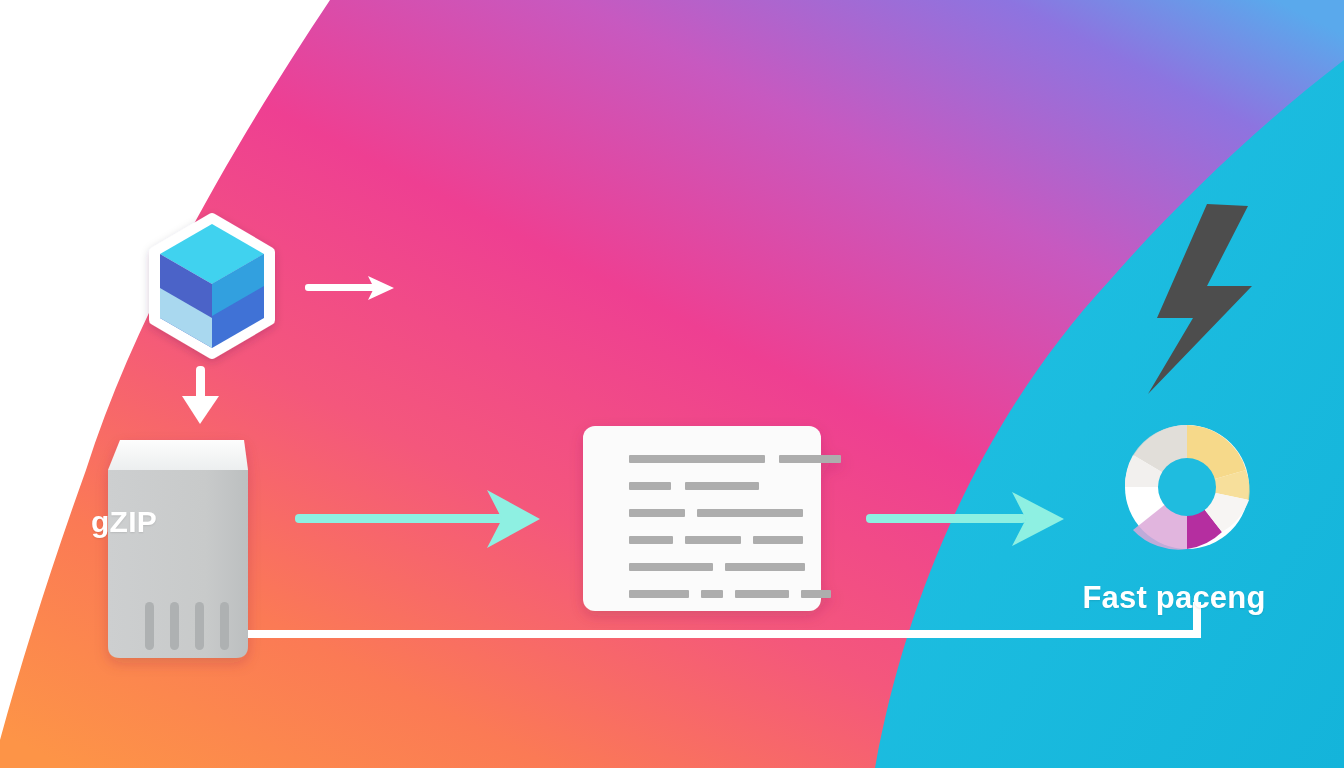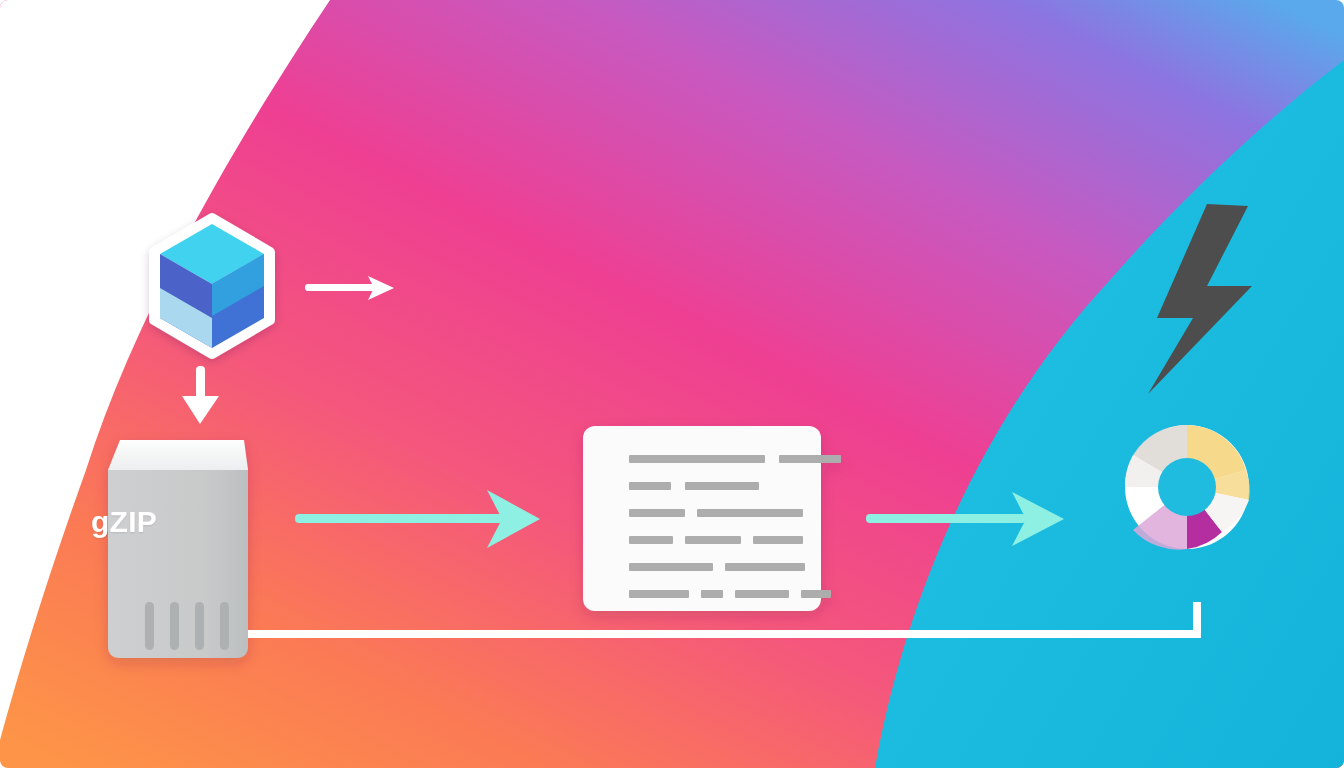--- a/index.html
+++ b/index.html
@@ -4,21 +4,20 @@
 <title>Compression Pipeline Illustration</title>
 <style>
   html,body{margin:0;padding:0;background:#ffffff;}
   body{
     font-family:"Liberation Sans", sans-serif;
     width:1344px;height:768px;overflow:hidden;
   }
   #stage{
     position:relative;width:1344px;height:768px;overflow:hidden;
     background:#ffffff;
-    border-radius:8px;
   }
   #stage svg.layer{
     position:absolute;left:0;top:0;width:1344px;height:768px;
     display:block;
   }
   .label{
     position:absolute;
     color:#ffffff;
     font-weight:bold;
     letter-spacing:.2px;
@@ -158,14 +157,15 @@
       <circle cx="1187" cy="487" r="29" fill="#1fbcdf"></circle>
     </g>
 
     <g>
       <rect x="248" y="630" width="953" height="8" fill="#ffffff"></rect>
       <rect x="1193" y="602" width="8" height="36" fill="#ffffff"></rect>
     </g>
   </svg>
 
   <div class="label" id="gzip-label">gZIP</div>
+  <div class="label" id="fast-label">Fast paceng</div>
 
 </div>
 
 </body></html>

